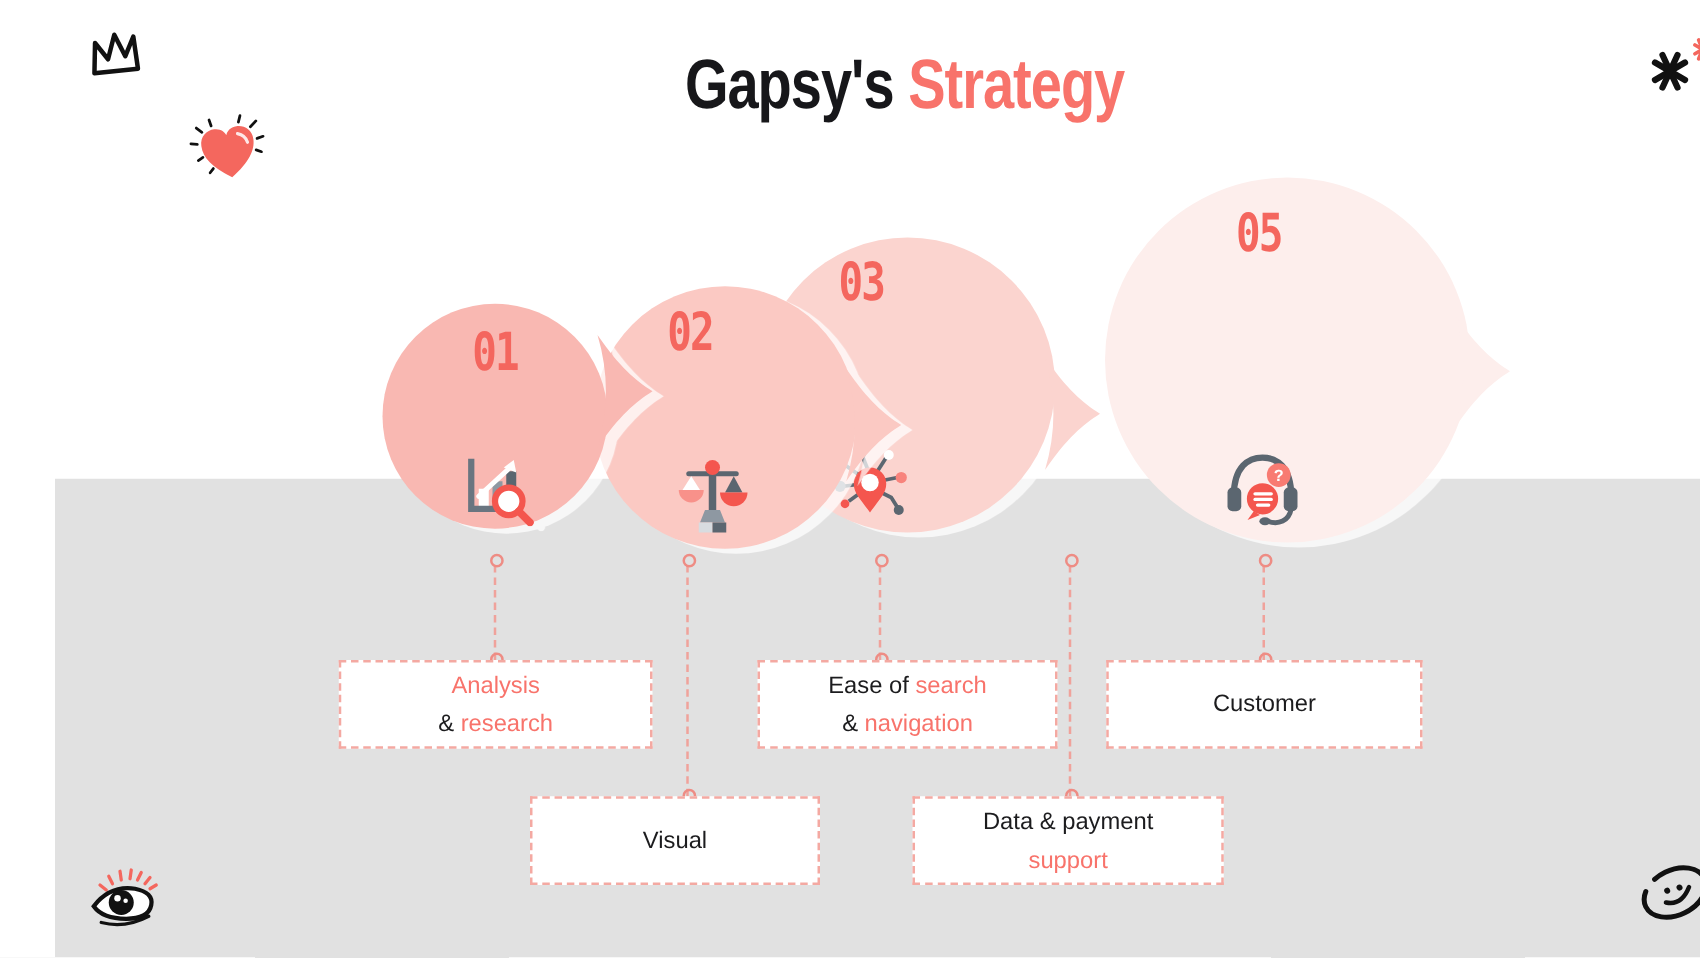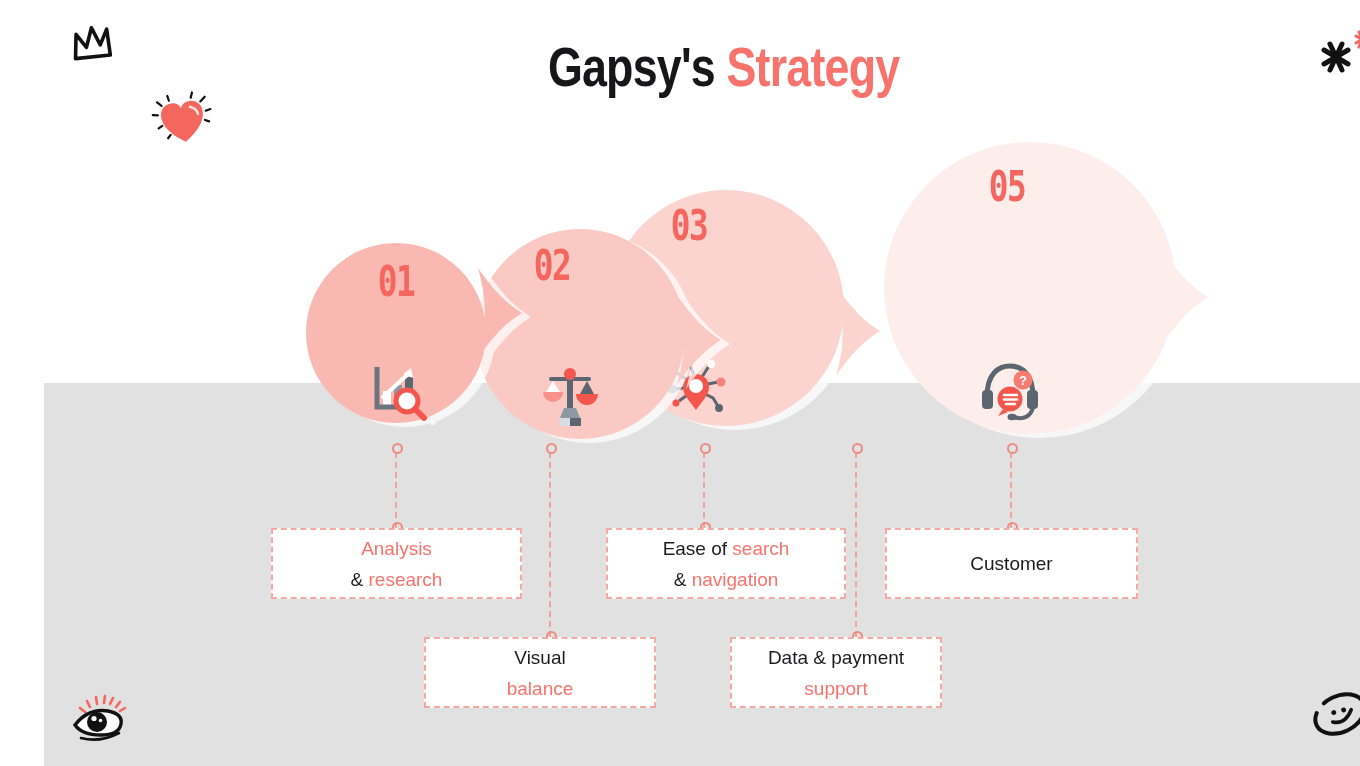--- a/index.html
+++ b/index.html
@@ -245,29 +245,28 @@
   <span class="ring" style="left:963px;top:443px"></span>
   <span class="ring" style="left:963px;top:522px"></span>
 
   <div class="label-box" style="left:227px;top:528px;width:251px">
     <div><span></span><span class="accent">Analysis</span></div>
     <div><span>&amp; </span><span class="accent">research</span></div>
   </div>
 
   <div class="label-box" style="left:380px;top:637px;width:232px">
     <div><span>Visual</span><span class="accent"></span></div>
-    <div><span></span><span class="accent">balance</span></div>
   </div>
 
   <div class="label-box" style="left:562px;top:528px;width:240px">
     <div><span>Ease of </span><span class="accent">search</span></div>
     <div><span>&amp; </span><span class="accent">navigation</span></div>
   </div>
 
-  <div class="label-box" style="left:686px;top:637px;width:212px">
+  <div class="label-box" style="left:686px;top:637px;width:249px">
     <div><span>Data &amp; payment</span><span class="accent"></span></div>
     <div><span></span><span class="accent">support</span></div>
   </div>
 
   <div class="label-box" style="left:841px;top:528px;width:253px">
     <div><span>Customer</span><span class="accent"></span></div>
   </div>
 </div>
 
 </body></html>

